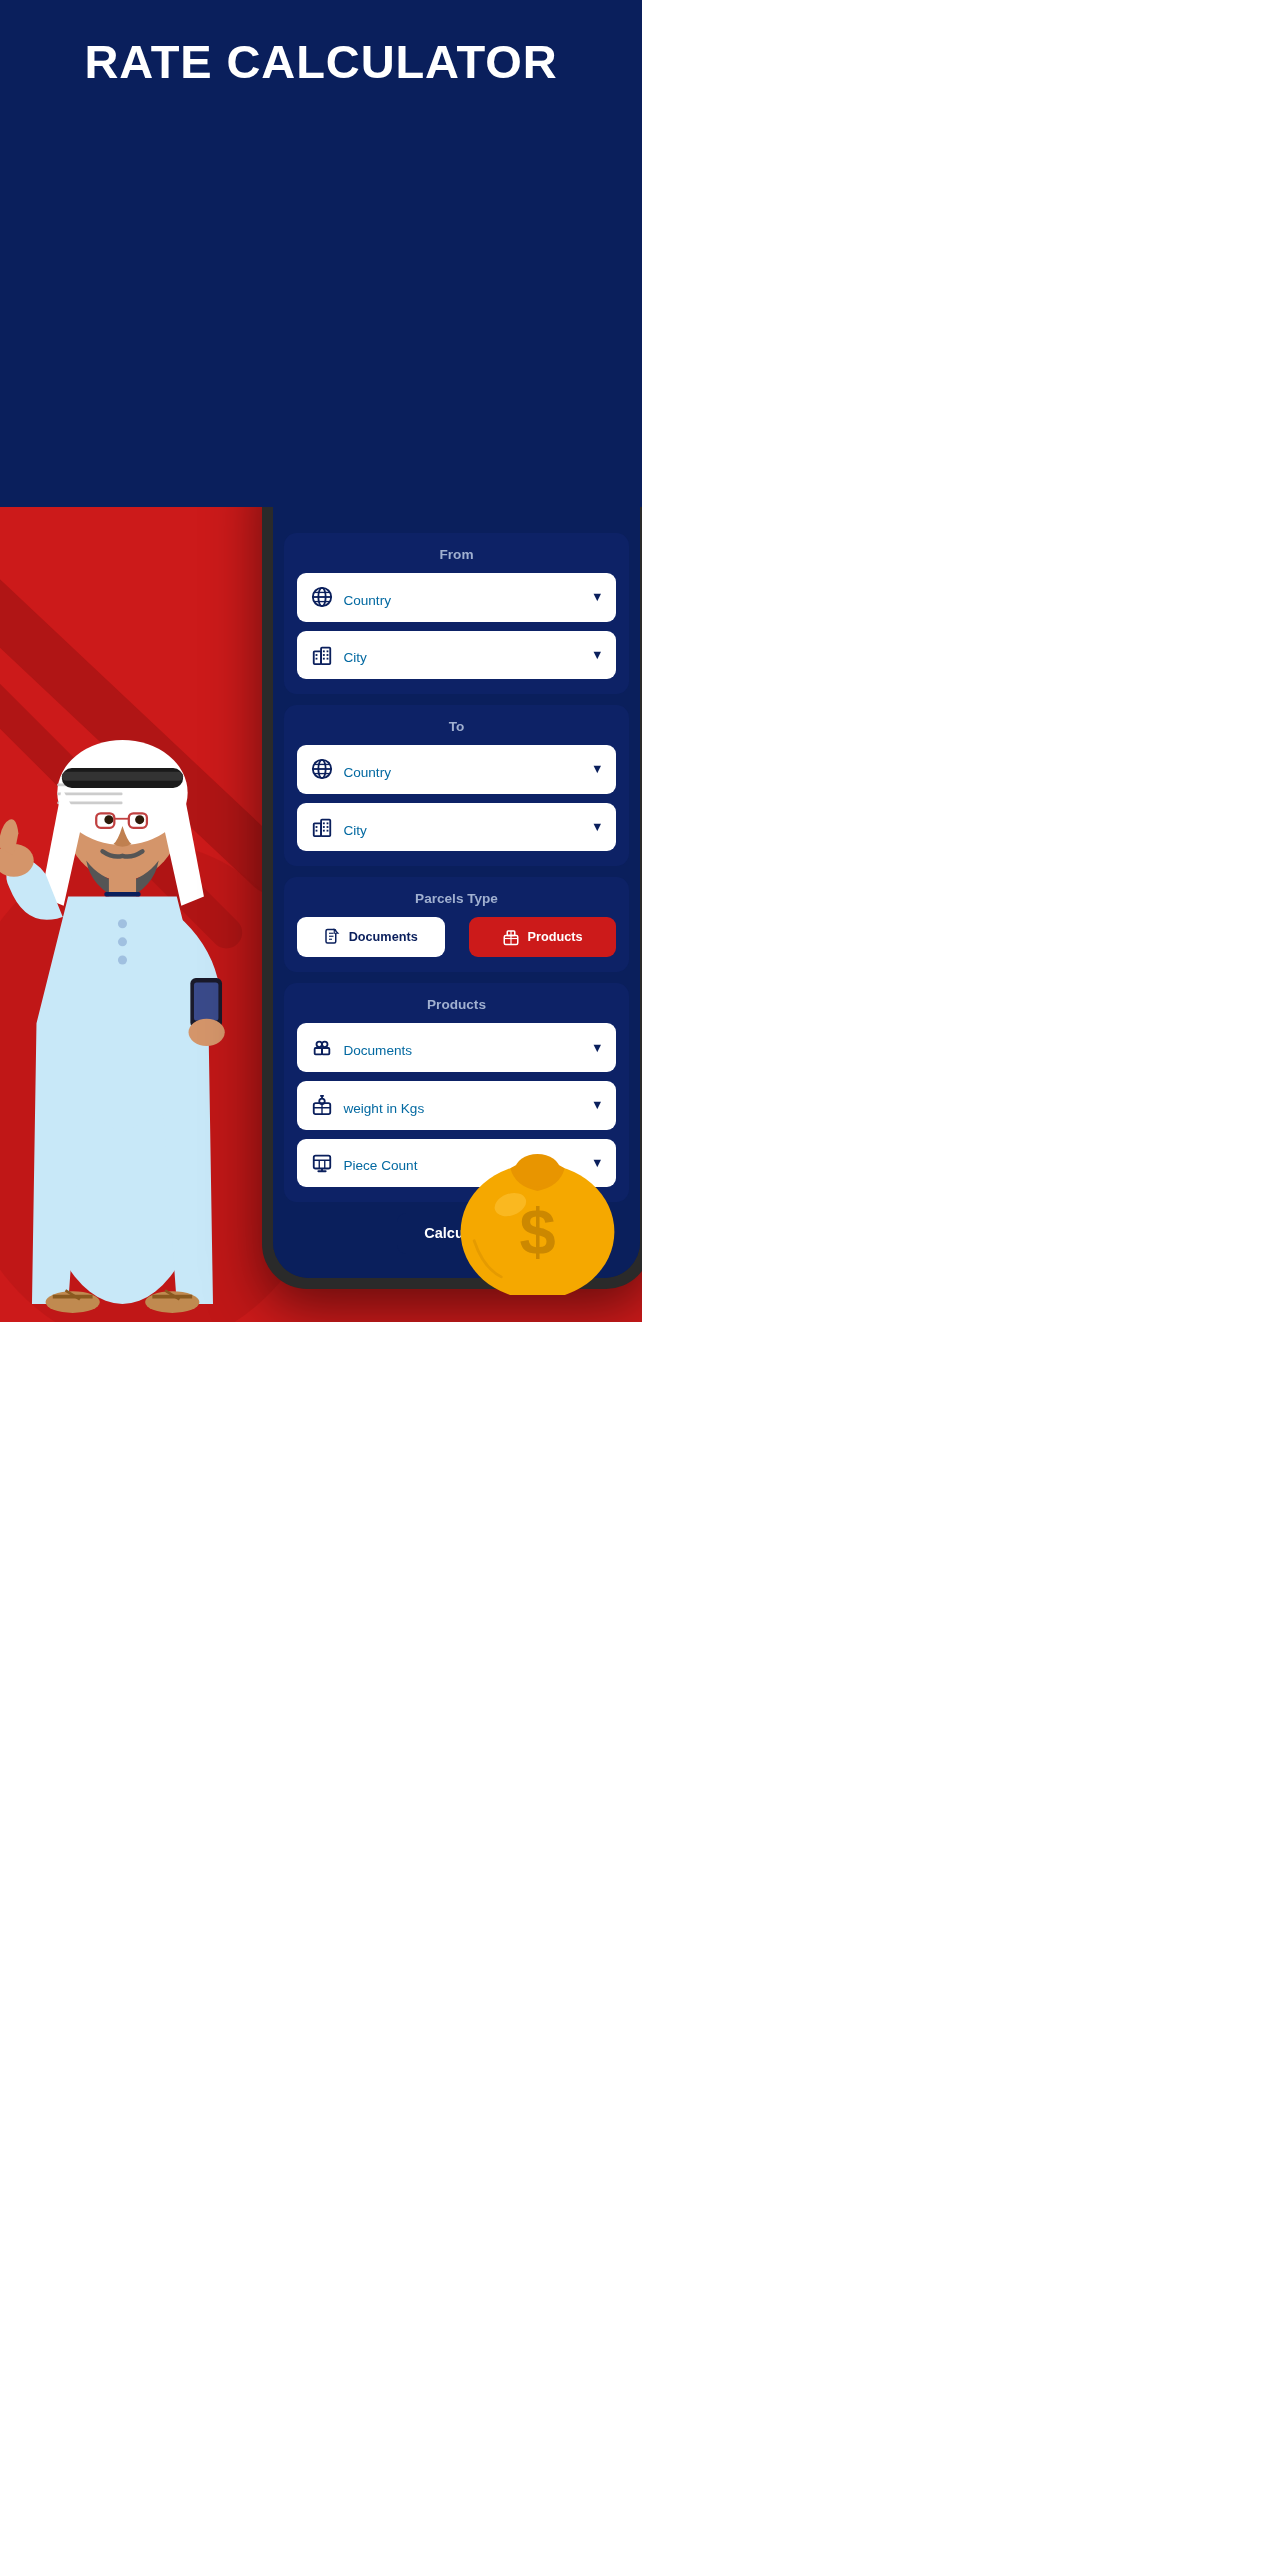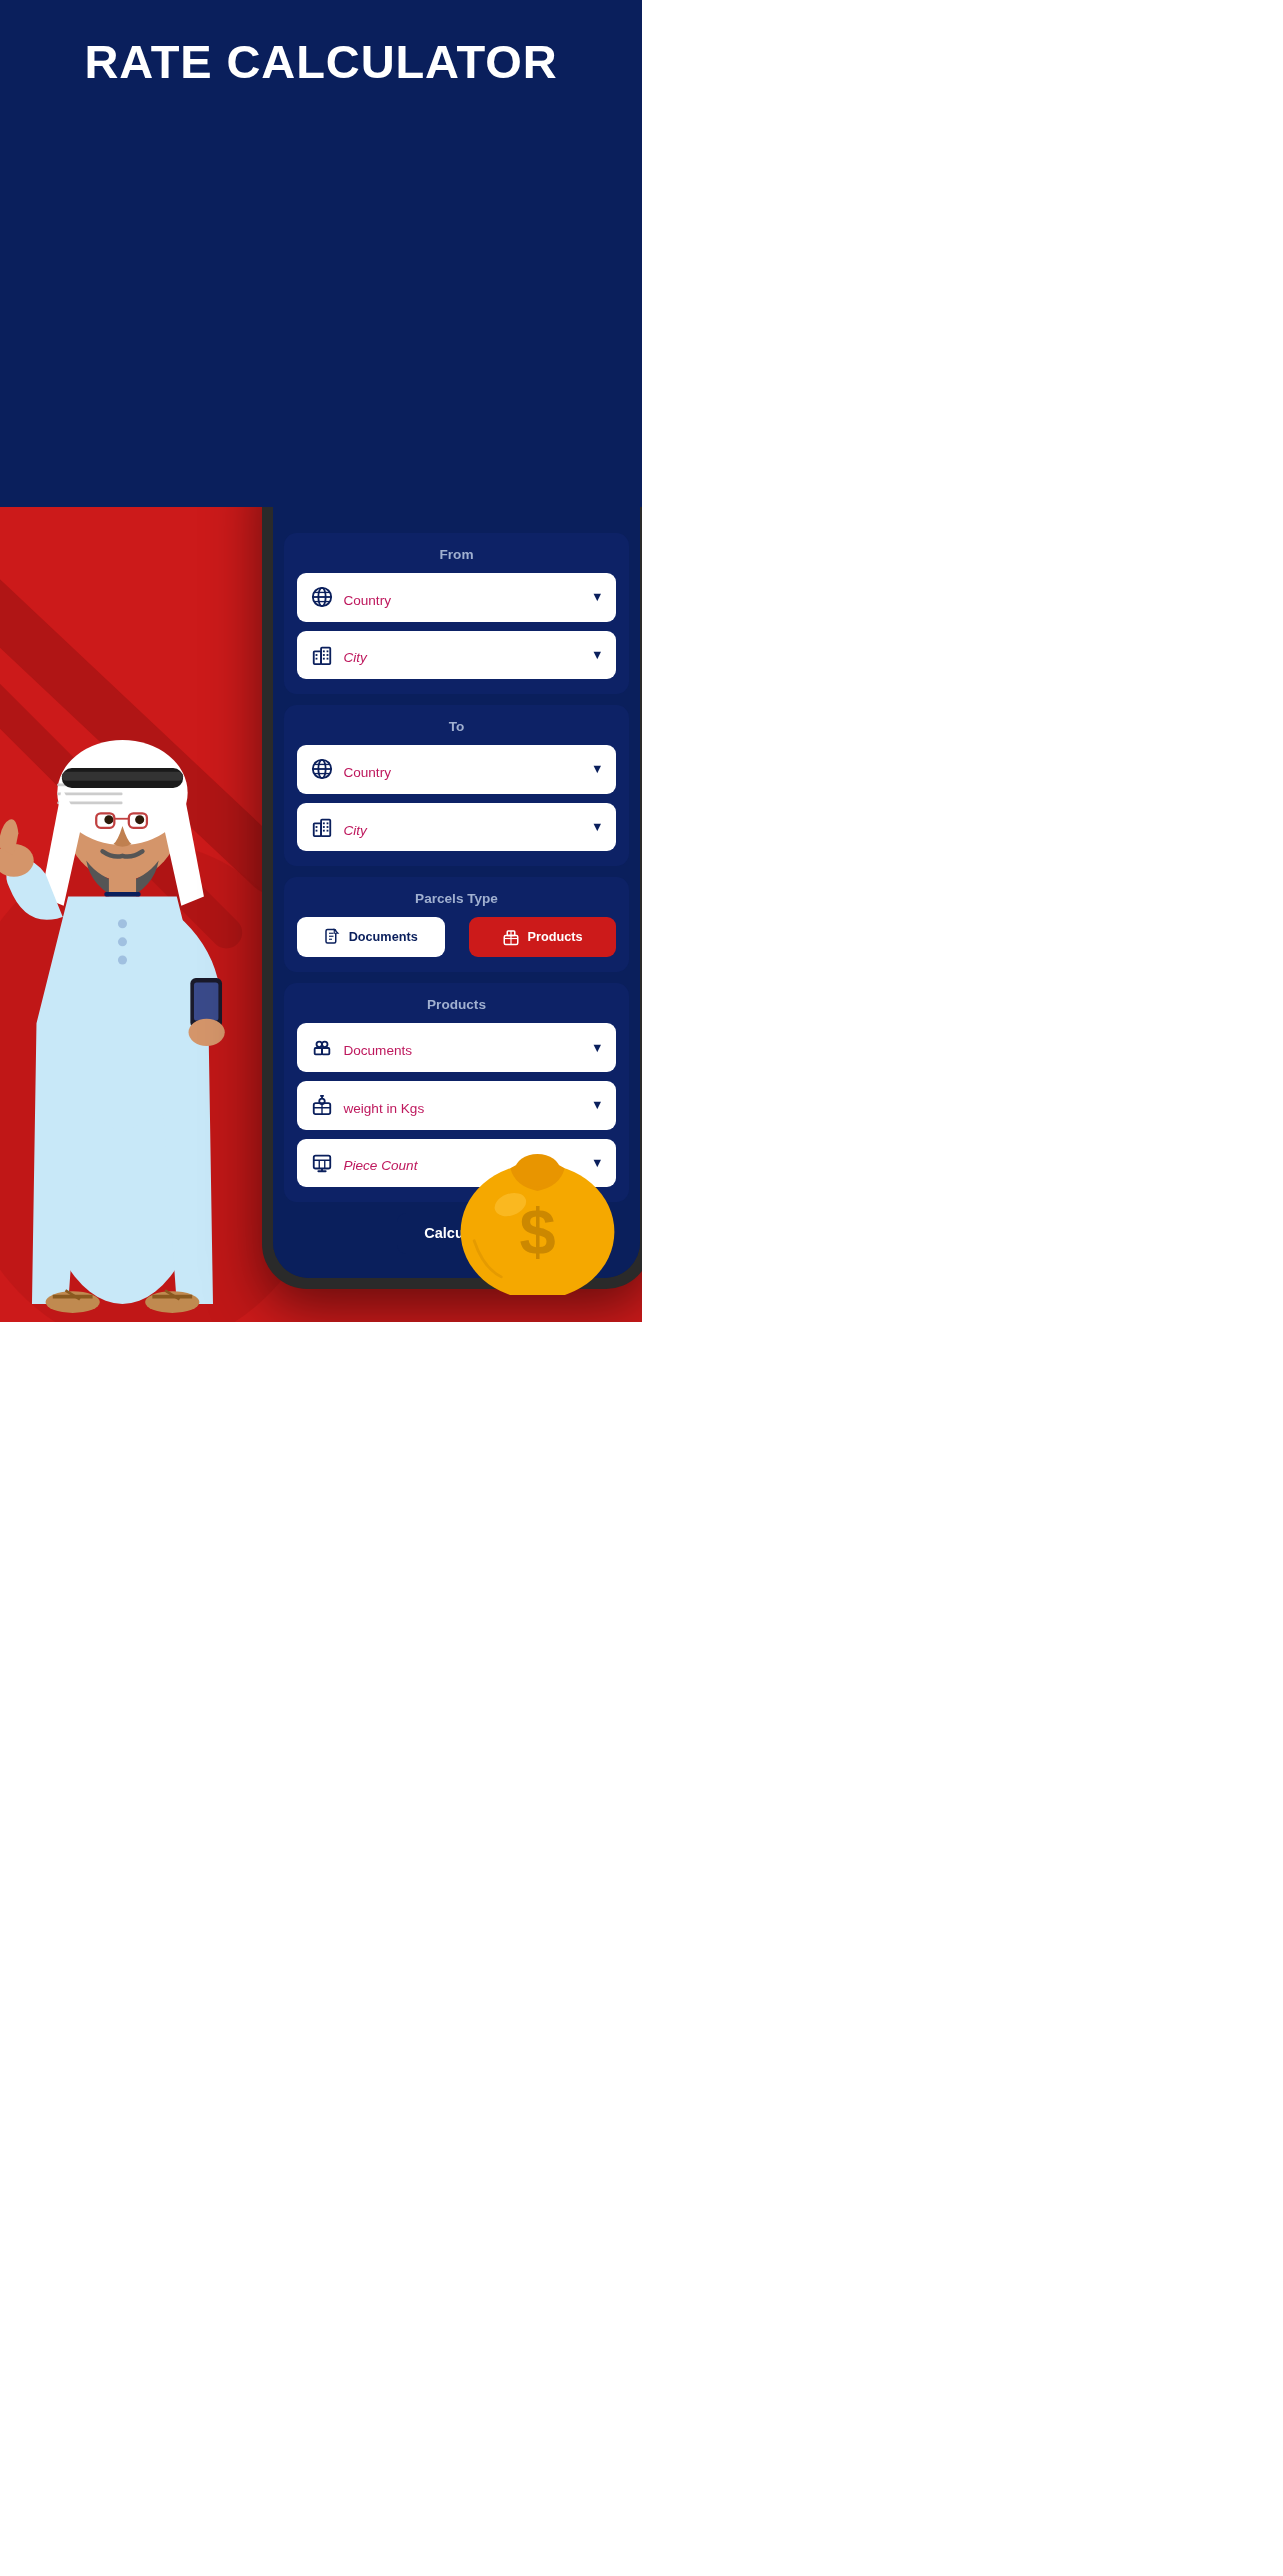--- a/index.html
+++ b/index.html
@@ -129,35 +129,34 @@
       padding: 11.8px 12.7px;
       display: flex;
       align-items: center;
       gap: 9px;
       margin-bottom: 9px;
       cursor: pointer;
     }
 
     .dropdown-field:last-child {
       margin-bottom: 0;
-      font-style: italic;
     }
 
     .field-icon {
       width: 25px;
       height: 25px;
       flex-shrink: 0;
       display: flex;
       align-items: center;
       justify-content: center;
     }
 
     .field-text {
       flex: 1;
-      color: #be185d;
+      color: #0369a1;
       font-size: 13.6px;
       font-weight: 500;
       margin-top: 6px;
     }
 
     .chevron-icon {
       color: #0a1f5c;
       font-size: 12.7px;
     }
 

